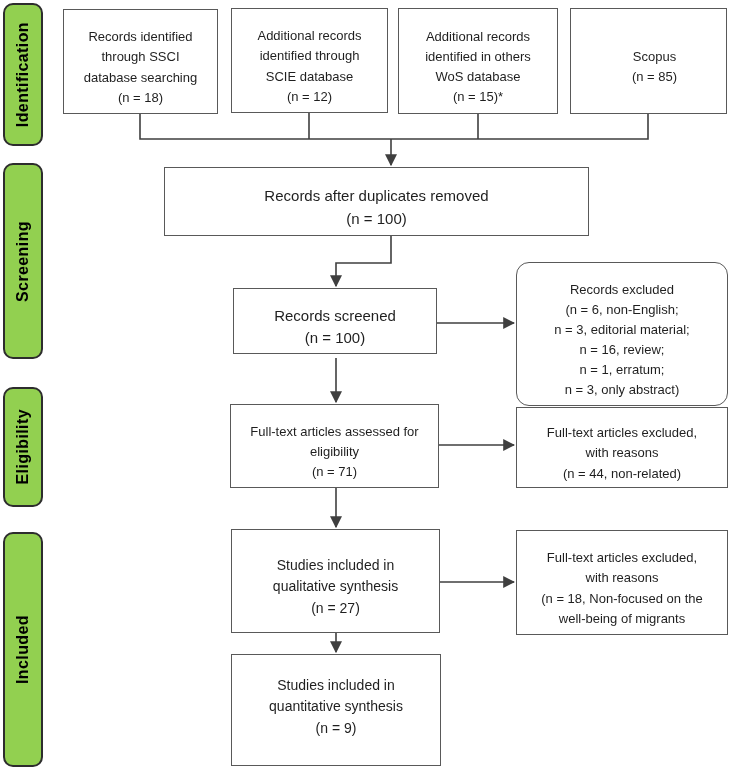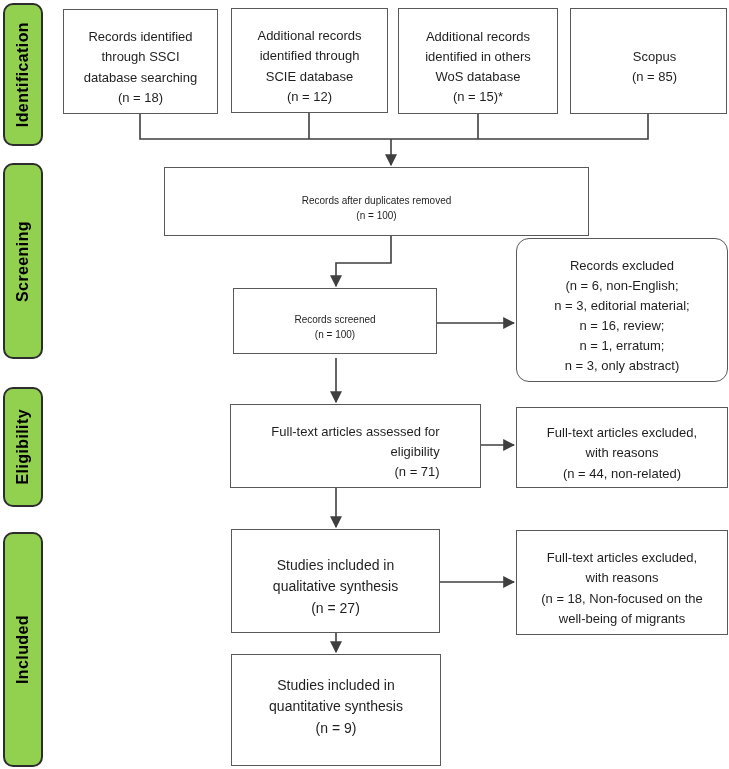--- a/index.html
+++ b/index.html
@@ -48,35 +48,35 @@
     text-align:center;
     z-index:2;
   }
   .node .txt{
     white-space:pre-line;
     line-height:1.54;
     font-size:13px;
     padding:2px 4px;
     margin-top:12px;
   }
-  .fs-lg .txt{font-size:10px;line-height:1.5;}
+  .fs-lg .txt{font-size:15px;line-height:1.5;}
   .fs-md .txt{font-size:14px;}
   
   #stage-identification{top:3px;height:143px;}
   #stage-screening{top:163px;height:196px;}
   #stage-eligibility{top:387px;height:120px;}
   #stage-included{top:532px;height:235px;}
   #box-ssci{left:63px;top:9px;width:155px;height:105px;}
   #box-scie{left:231px;top:8px;width:157px;height:105px;}
   #box-wos{left:398px;top:8px;width:160px;height:106px;}
   #box-scopus{left:570px;top:8px;width:157px;height:106px;padding-left:12px;}
   #box-duplicates{left:164px;top:167px;width:425px;height:69px;}
   #box-screened{left:233px;top:288px;width:204px;height:66px;}
-  #box-records-excluded{left:516px;top:238px;width:212px;height:144px;border-radius:13px;}
-  #box-fulltext-assessed{left:230px;top:404px;width:251px;height:84px;text-align:right;}
+  #box-records-excluded{left:516px;top:262px;width:212px;height:144px;border-radius:13px;}
+  #box-fulltext-assessed{left:230px;top:404px;width:209px;height:84px;}
   #box-fulltext-excluded-1{left:516px;top:407px;width:212px;height:81px;}
   #box-qualitative{left:231px;top:529px;width:209px;height:104px;}
   #box-fulltext-excluded-2{left:516px;top:530px;width:212px;height:105px;}
   #box-quantitative{left:231px;top:654px;width:210px;height:112px;padding-bottom:18px;}
 </style>
 </head>
 <body>
 
 <div class="canvas">
 

